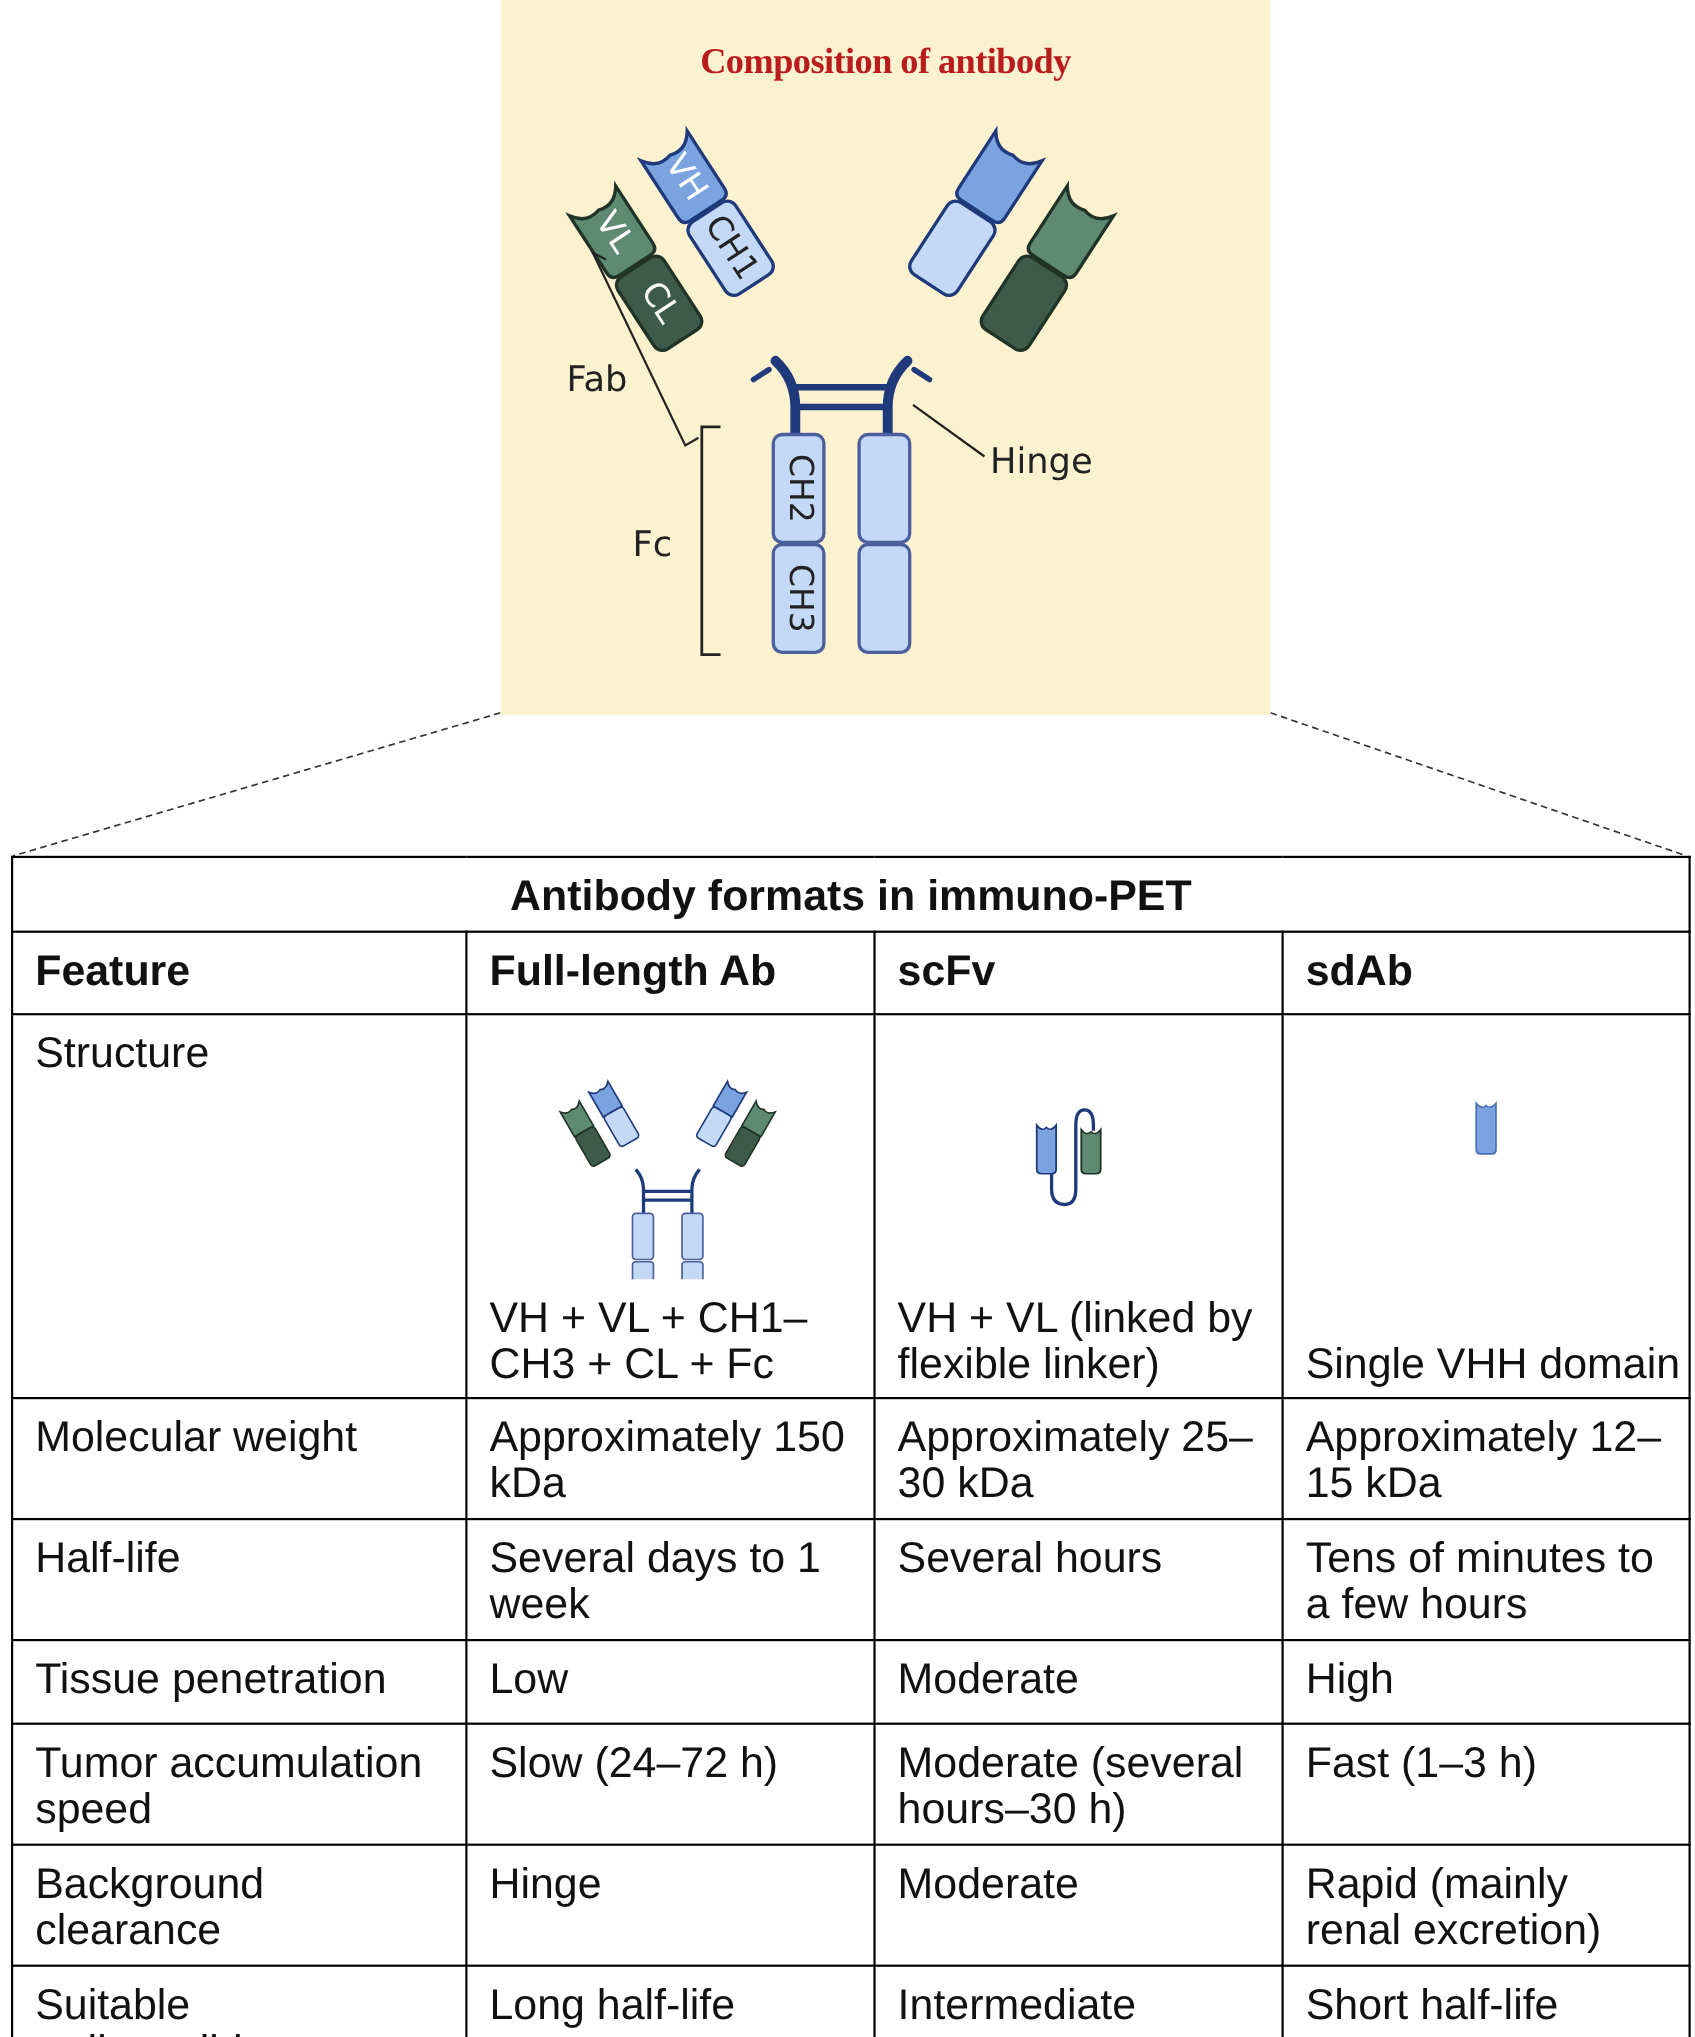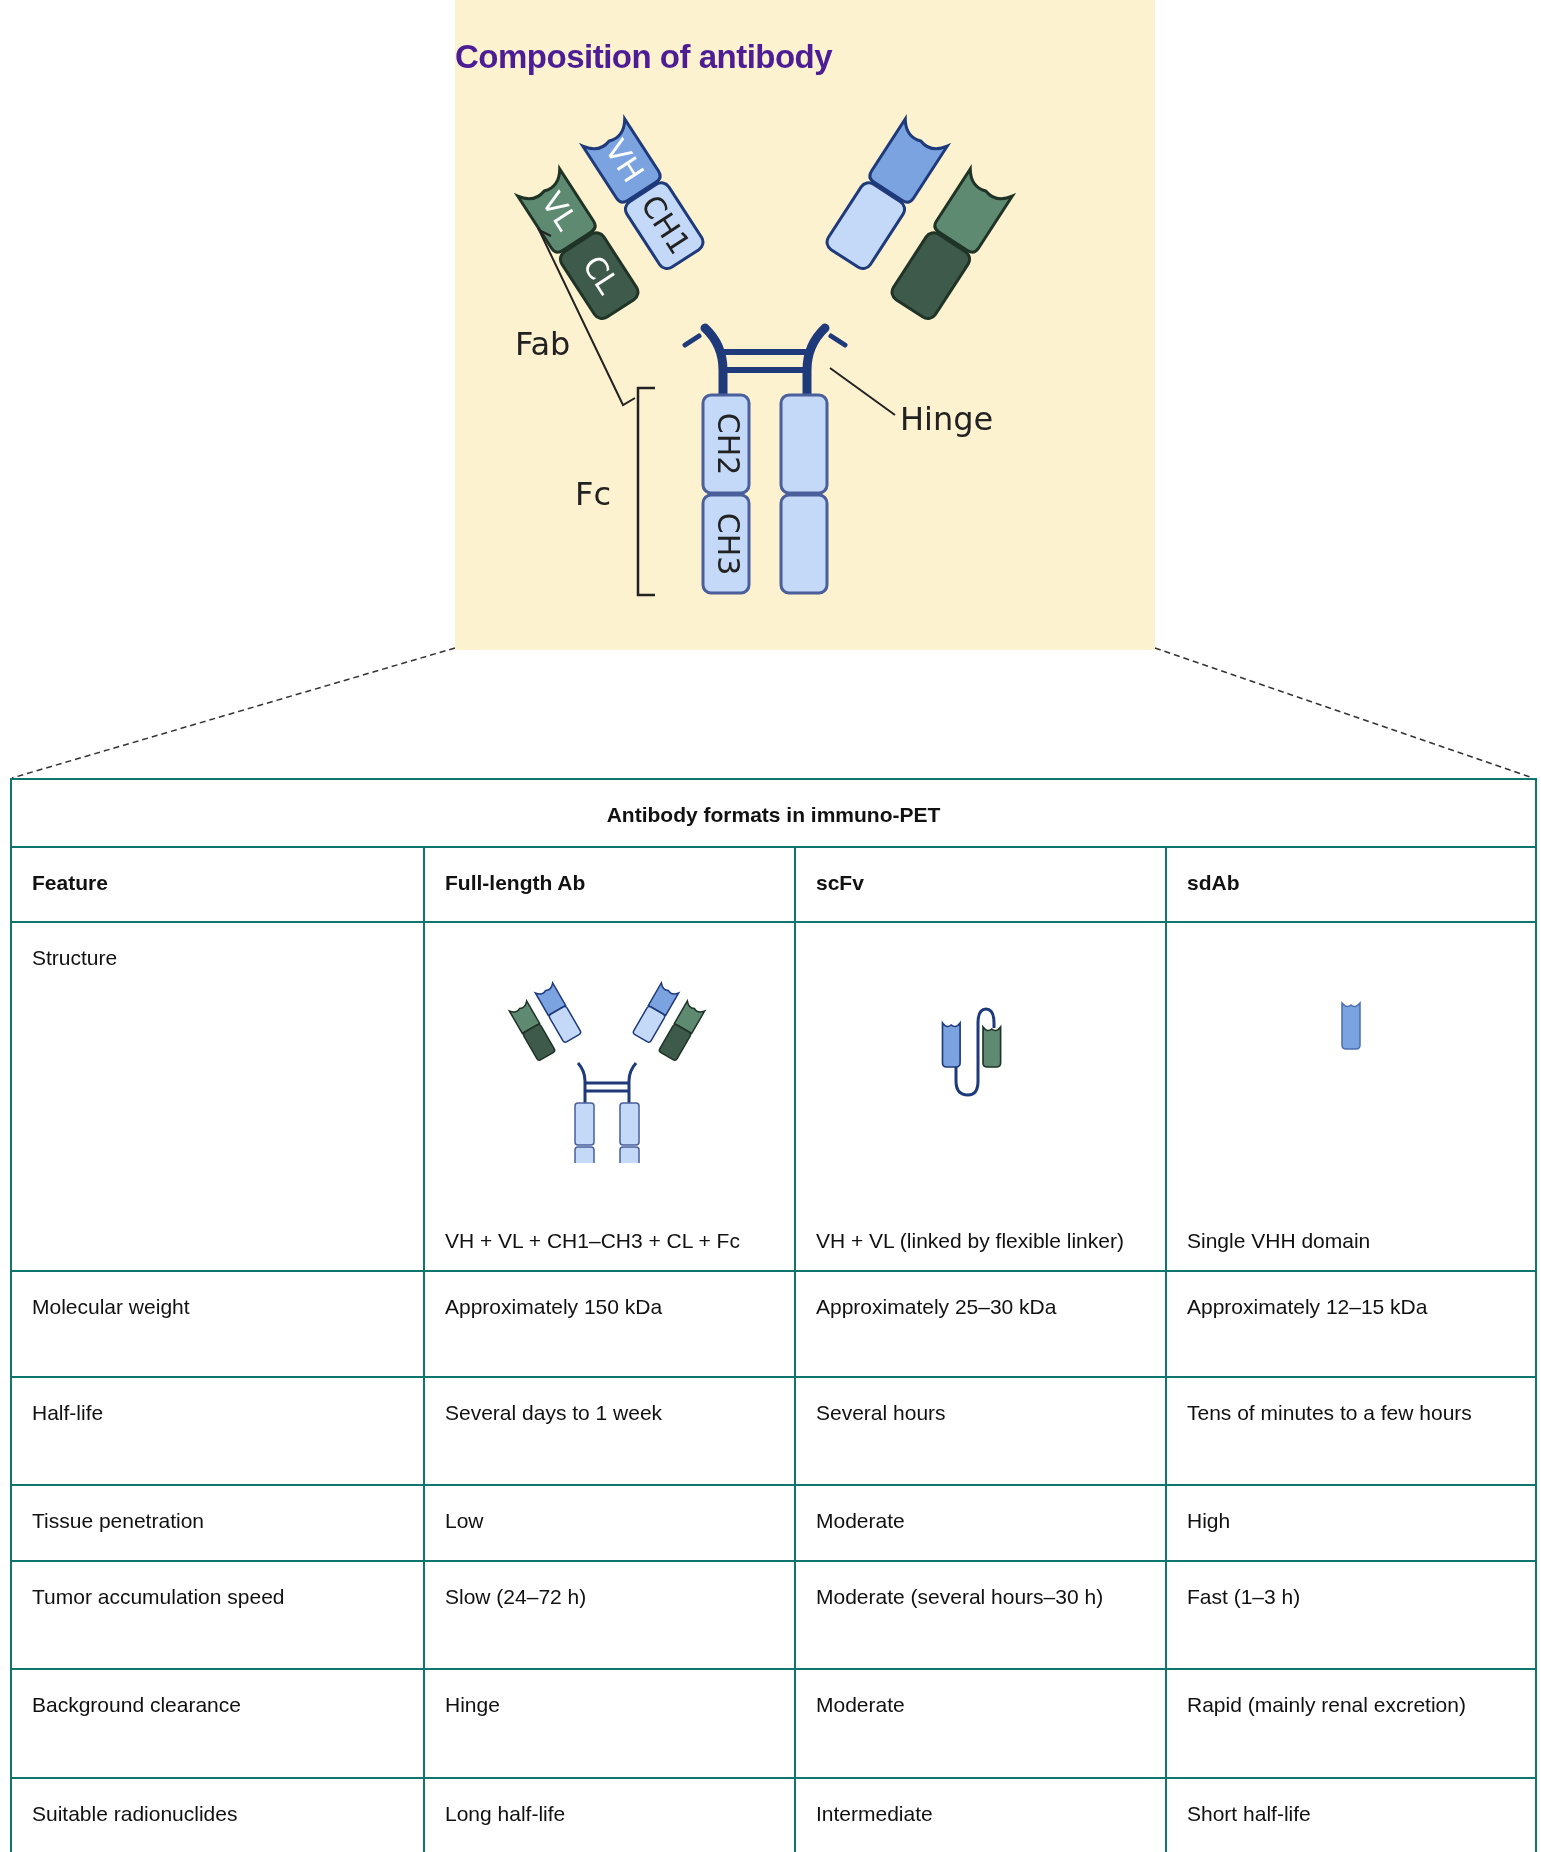--- a/index.html
+++ b/index.html
@@ -1,22 +1,22 @@
 <!DOCTYPE html>
 <html><head>
 <meta charset="utf-8">
 <style>
   html, body { margin:0; padding:0; background:#fff; }
   body { width:1541px; height:1852px; position:relative; overflow:hidden; font-family:"Liberation Sans", sans-serif; color:#111; }
   #panel { position:absolute; left:455px; top:0; width:700px; height:650px; background:#fdf2d0; }
-  #panel-title { position:absolute; left:0; width:700px; top:38px; font-family:Liberation Sans, sans-serif; font-weight:bold; font-size:33px; letter-spacing:-0.5px; color:#4c1d95; }
+  #panel-title { position:absolute; left:0; width:700px; top:38px; text-align:center; font-family:Liberation Serif, serif; font-weight:bold; font-size:33px; letter-spacing:-0.5px; color:#b91c1c; }
   #ab-svg { position:absolute; left:0; top:0; }
   #connectors { position:absolute; left:0; top:0; }
   #ab-table { position:absolute; left:10px; top:778px; width:1525px; border-collapse:collapse; table-layout:fixed; }
-  #ab-table td, #ab-table th { border:2px solid #0f766e; vertical-align:top; text-align:left; padding:14px 20px 10px 20px; font-size:21px; line-height:42px; font-weight:normal; }
+  #ab-table td, #ab-table th { border:2px solid #000000; vertical-align:top; text-align:left; padding:14px 20px 10px 20px; font-size:39px; line-height:42px; font-weight:normal; }
   #ab-table th { font-weight:bold; }
   #ab-table .tcap { text-align:center; font-weight:bold; padding:14px 0 10px 0; }
   .cell-struct { height:323px; position:relative;margin-top:25px; }
   .struct-desc { position:absolute; left:20px; bottom:8px; right:0; }
   .mini { position:absolute; left:0; top:0; }
   .lbl-w { fill:#fff; font-family:"DejaVu Sans", sans-serif; font-size:30px; }
   .lbl-d { fill:#222; font-family:"DejaVu Sans", sans-serif; font-size:30px; }
   .lbl-ann { fill:#222; font-family:"DejaVu Sans", sans-serif; font-size:32px; }
 </style>
 </head>

